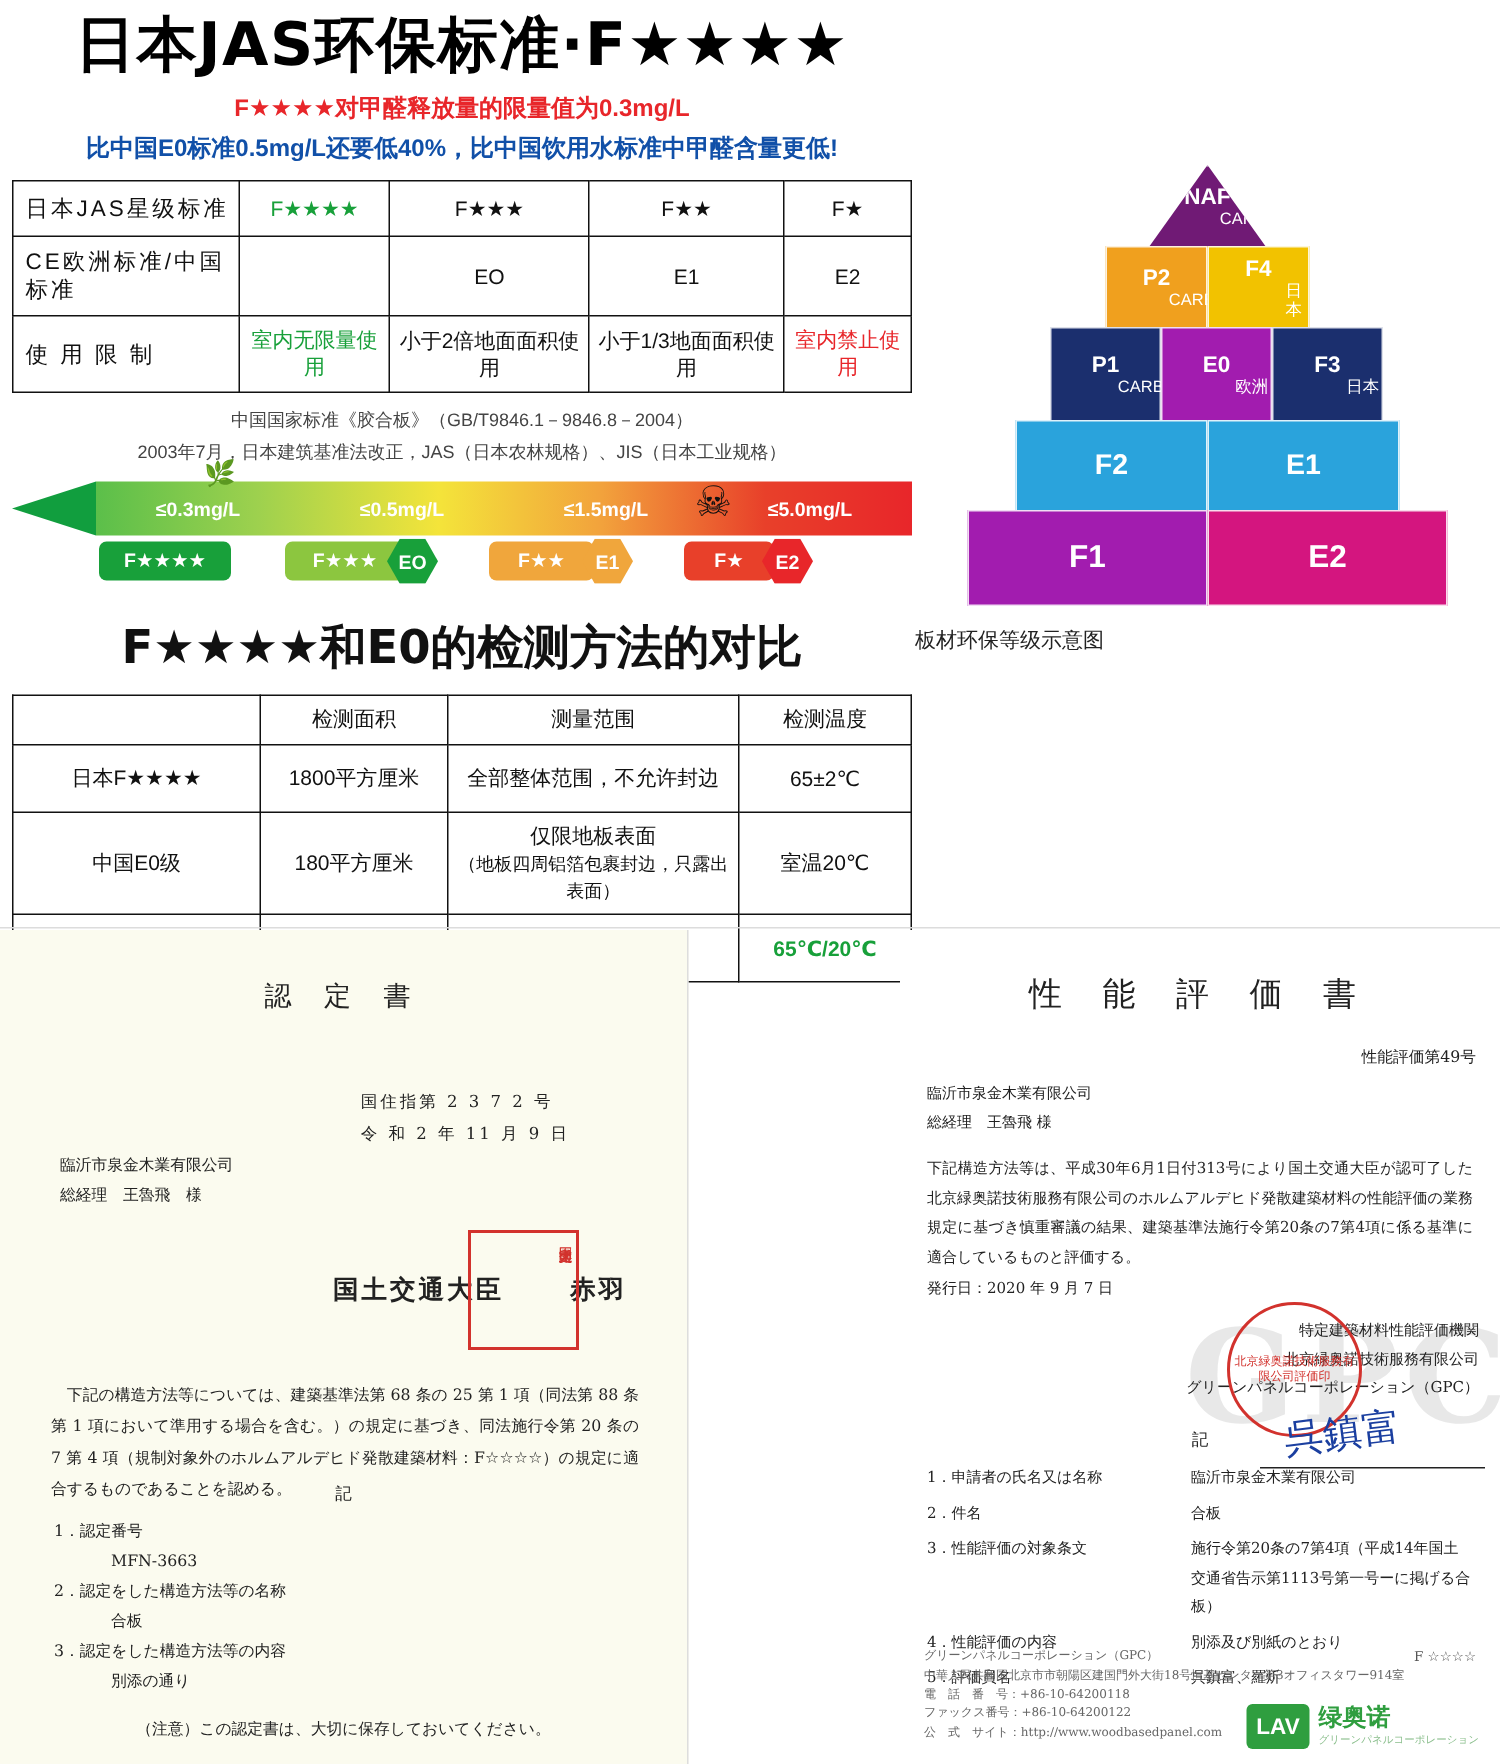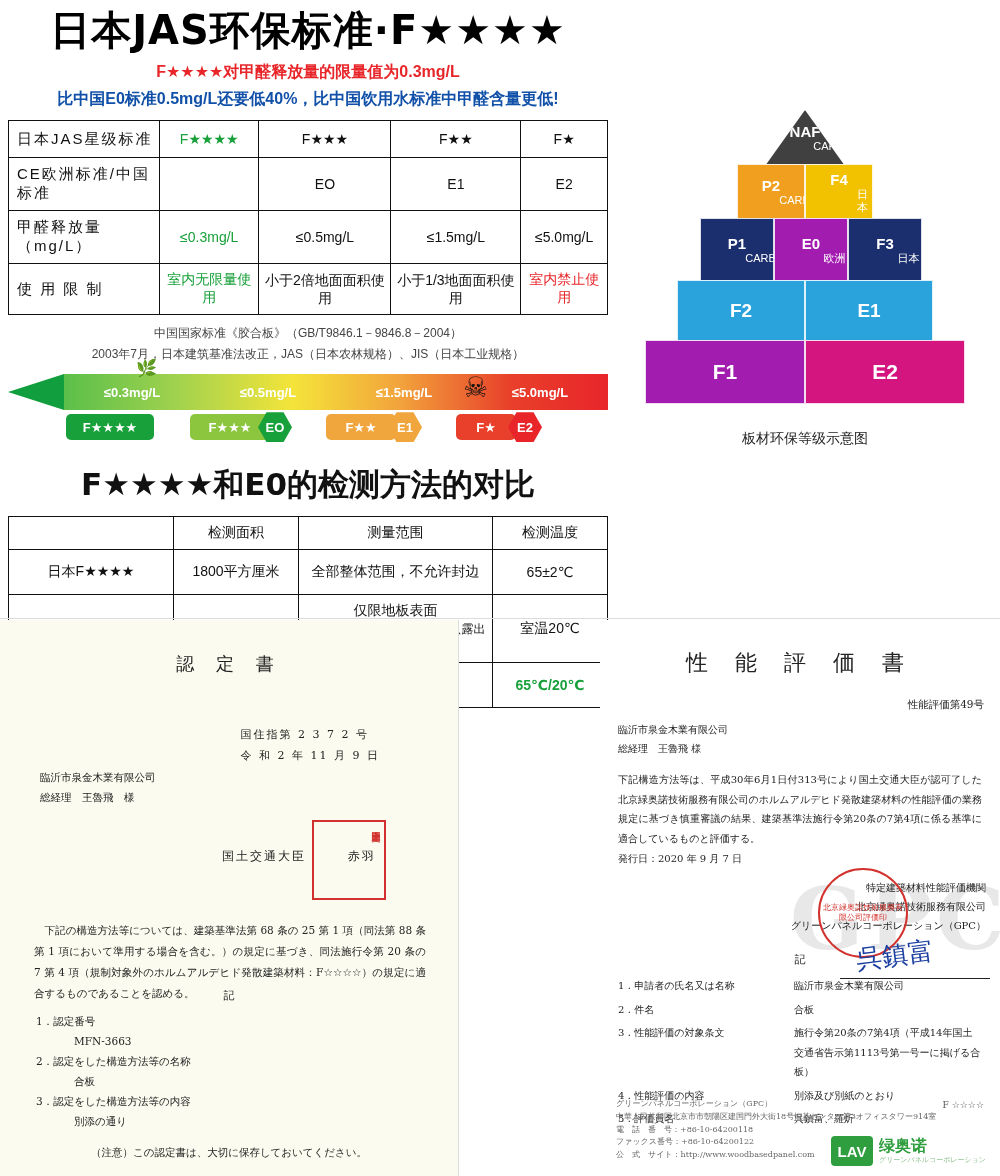--- a/index.html
+++ b/index.html
@@ -76,41 +76,41 @@
 
   .cmp-title{
     text-align:center;font-size:31px;font-weight:bold;margin-top:16px;
     font-family:"DejaVu Sans","Liberation Sans",sans-serif;
   }
   .tbl2 td{height:30px;font-size:14px;}
   .tbl2 .c-green{color:#18a03a;font-weight:bold;}
 
   
   .pyr-block{position:absolute;left:610px;top:110px;width:390px;}
-  .pyr-cap{text-align:center;font-size:14px;color:#222;margin-top:20px;}
+  .pyr-cap{text-align:left;font-size:14px;color:#222;margin-top:8px;}
   .pyr{position:relative;width:370px;height:300px;margin:0 auto;}
   .lvl{position:absolute;display:flex;justify-content:center;}
   .cell{
     border:1px solid rgba(255,255,255,.85);
     display:flex;flex-direction:column;align-items:center;justify-content:center;
     color:#fff;font-weight:bold;text-align:center;line-height:1.15;
   }
   .cell .t1{font-size:15px;}
   .cell .t2{font-size:11px;font-weight:normal;margin-left:47px;}
 
   
   .doc-left{
     position:absolute;left:0;top:620px;width:458px;height:556px;
     background:#fbfbef;border-right:1px solid #ddd;
     font-family:"DejaVu Serif","Liberation Serif",serif;color:#222;
   }
   .dl-title{text-align:center;font-size:18px;letter-spacing:8px;margin-top:32px;}
   .dl-right{position:absolute;right:78px;top:105px;text-align:left;font-size:11px;line-height:1.9;letter-spacing:2px;}
   .dl-addr{position:absolute;left:40px;top:148px;font-size:10.5px;line-height:1.9;}
-  .dl-min{position:absolute;left:222px;top:228px;font-size:12px;letter-spacing:2px;}
+  .dl-min{position:absolute;left:222px;top:228px;font-size:17px;letter-spacing:2px;font-weight:bold;}
   .dl-min .nm{margin-left:36px;}
   .seal{
     position:absolute;left:312px;top:200px;width:64px;height:70px;
     border:2px solid #d2322d;color:#d2322d;font-size:9px;line-height:1.12;
     padding:3px;letter-spacing:0;writing-mode:vertical-rl;text-orientation:upright;
     overflow:hidden;
   }
   .dl-body{position:absolute;left:34px;top:300px;width:392px;font-size:10.5px;line-height:2.0;text-align:justify;}
   .dl-ki{position:absolute;left:0;top:368px;width:100%;text-align:center;font-size:11px;}
   .dl-list{position:absolute;left:36px;top:392px;font-size:10.5px;line-height:1.9;}
@@ -181,27 +181,20 @@
         <td>F★</td>
       </tr>
       <tr>
         <td class="lbl">CE欧洲标准/中国标准</td>
         <td></td>
         <td>EO</td>
         <td>E1</td>
         <td>E2</td>
       </tr>
       <tr>
-        <td class="lbl">甲醛释放量（mg/L）</td>
-        <td class="green-b bold-b">≤0.3mg/L</td>
-        <td>≤0.5mg/L</td>
-        <td>≤1.5mg/L</td>
-        <td>≤5.0mg/L</td>
-      </tr>
-      <tr>
         <td class="lbl">使 用 限 制</td>
         <td class="green-t">室内无限量使用</td>
         <td class="small2">小于2倍地面面积使用</td>
         <td class="small2">小于1/3地面面积使用</td>
         <td class="red-t">室内禁止使用</td>
       </tr>
     </tbody>
       </table>
 
     <div class="note">
@@ -263,21 +256,21 @@
         <td class="c-green">65℃/20℃</td>
       </tr>
     </tbody>
       </table>
   </div>
 
   <div class="pyr-block">
     <div class="pyr">
 
       <div class="lvl" style="top:0;left:0;right:0;">
-        <div class="cell" style="width:78px;height:54px;background:#404040;clip-path:polygon(50% 0,100% 100%,0 100%)">
+        <div class="cell" style="width:78px;height:54px;background:#701a75;clip-path:polygon(50% 0,100% 100%,0 100%)">
           <span class="t1">NAF</span>
           <span class="t2">CARB</span>
         </div>
       </div>
 
       <div class="lvl" style="top:54px;left:0;right:0;">
         <div class="cell" style="width:66px;height:54px;background:#f0a01e">
           <span class="t1">P2</span>
           <span class="t2">CARB</span>
         </div>

